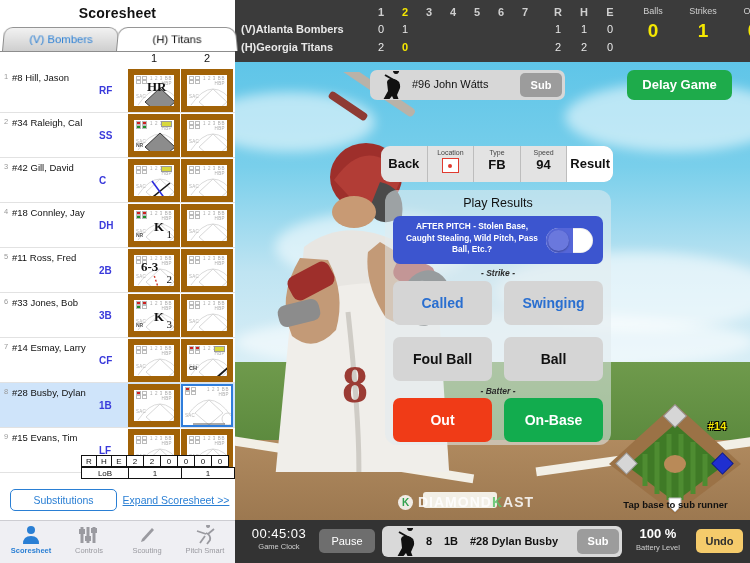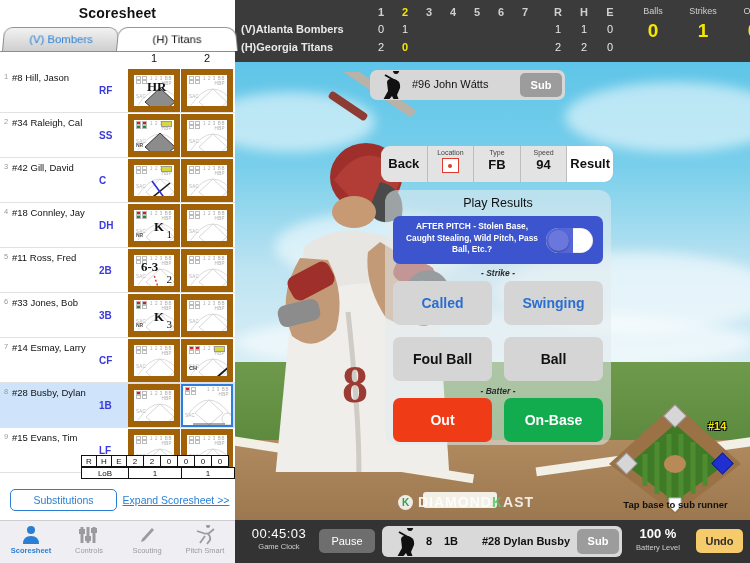--- a/index.html
+++ b/index.html
@@ -166,21 +166,21 @@
 
   .bottombar { position:absolute; left:0; top:520px; width:515px; height:43px; background:#333333; }
   .gclock { position:absolute; left:8px; top:6px; width:72px; text-align:center; }
   .gclock .t { font-size:13px; color:#fff; letter-spacing:.5px; }
   .gclock .l { font-size:7.5px; color:#cfcfcf; margin-top:1px; }
   .pause-btn { position:absolute; left:84px; top:9px; width:56px; height:24px; background:#6e6e6e;
                border-radius:5px; color:#fff; font-size:11px; text-align:center; line-height:24px; }
   .runnerbar { position:absolute; left:147px; top:6px; width:240px; height:31px; background:#d9d9d9; border-radius:6px; }
   .runnerbar .ord { position:absolute; left:44px; top:9px; font-size:11px; font-weight:bold; color:#111; }
   .runnerbar .pos { position:absolute; left:62px; top:9px; font-size:11px; font-weight:bold; color:#111; }
-  .runnerbar .nm { position:absolute; left:100px; top:9px; font-size:11px; font-weight:bold; color:#111; }
+  .runnerbar .nm { position:absolute; left:88px; top:9px; font-size:11px; font-weight:bold; color:#111; }
   .runnerbar .sub { position:absolute; right:3px; top:3px; width:42px; height:25px; background:#9c9c9c;
                     border-radius:5px; color:#fff; font-size:11px; font-weight:bold; text-align:center; line-height:25px; }
   .batt { position:absolute; left:392px; top:6px; width:62px; text-align:center; }
   .batt .v { font-size:13px; font-weight:bold; color:#fff; }
   .batt .l { font-size:7.5px; color:#cfcfcf; margin-top:2px; }
   .undo-btn { position:absolute; left:461px; top:9px; width:47px; height:24px; background:#f3c濃; }
   .undo-btn { background:#f5cb6b; border-radius:5px; color:#2f2f2f; font-size:11px; font-weight:bold;
               text-align:center; line-height:24px; }
 </style>
 </head>
@@ -743,20 +743,21 @@
 
       <div class="batbar">
         <svg width="30" height="28" style="position:absolute;left:8px;top:1px">
           <path d="M18 3 a3 3 0 1 1 .1 0 z" fill="#111"></path>
           <path d="M7 4 l14 8" stroke="#111" stroke-width="2"></path>
           <path d="M16 8 q7 2 6 9 l-3 7 l3 8 l-4 1 l-4 -8 l-5 6 l-4 -2 l5 -9 l-1 -9 q1 -4 7 -3 z" fill="#111"></path>
         </svg>
         <div class="nm">#96 John Wátts</div>
         <div class="sub-btn">Sub</div>
       </div>
+      <div class="delay-btn">Delay Game</div>
 
       <div class="pitchbar">
         <div class="pb">
           <div class="mid">Back</div>
         </div>
         <div class="pb">
           <div class="sm">Location</div>
           <div class="locbox">
               <div class="locdot"></div>
             </div>

